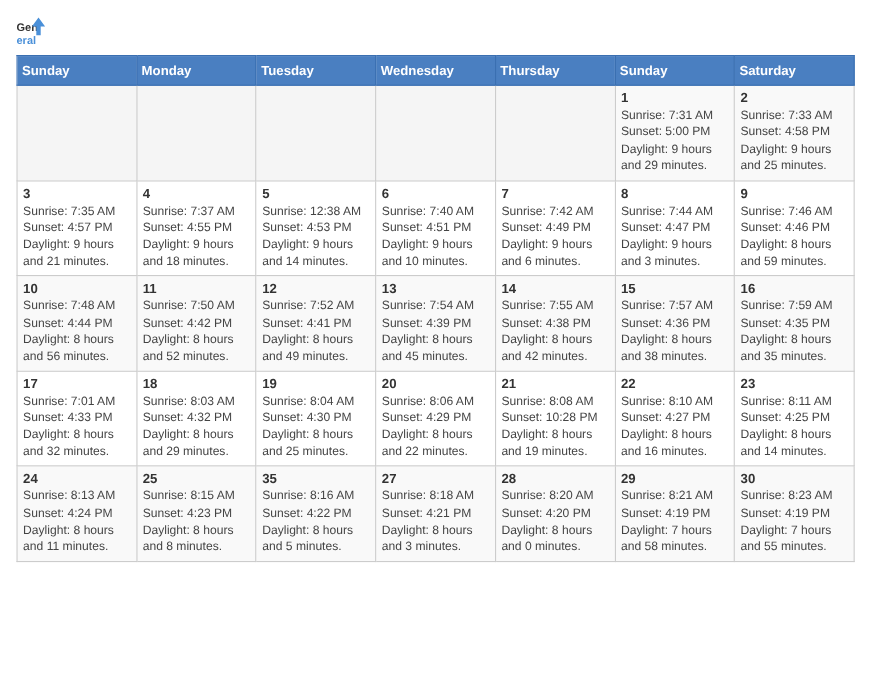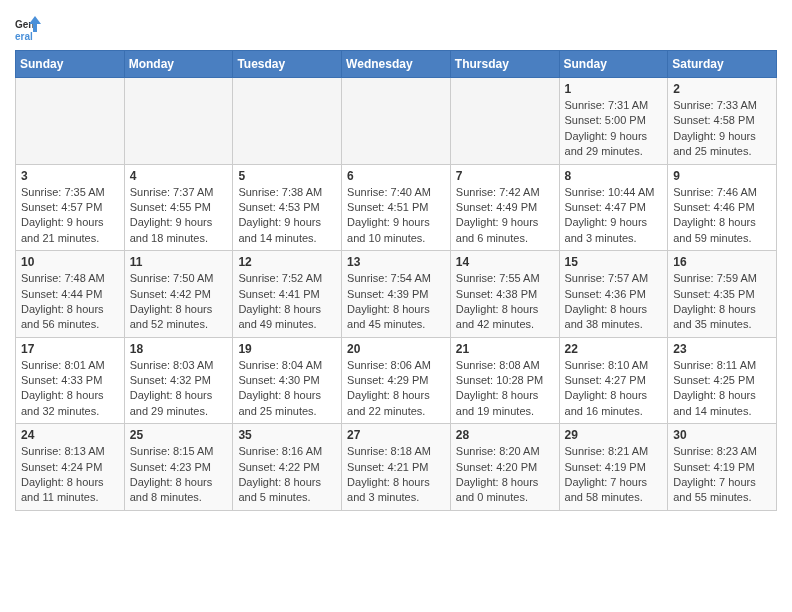--- a/index.html
+++ b/index.html
@@ -145,39 +145,39 @@
 Daylight: 9 hours and 21 minutes.</div>
         </td>
         <td>
           <span class="day-number">4</span>
           <div class="day-info">Sunrise: 7:37 AM
 Sunset: 4:55 PM
 Daylight: 9 hours and 18 minutes.</div>
         </td>
         <td>
           <span class="day-number">5</span>
-          <div class="day-info">Sunrise: 7:38 AM
+          <div class="day-info">Sunrise: 12:38 AM
 Sunset: 4:53 PM
 Daylight: 9 hours and 14 minutes.</div>
         </td>
         <td>
           <span class="day-number">6</span>
           <div class="day-info">Sunrise: 7:40 AM
 Sunset: 4:51 PM
 Daylight: 9 hours and 10 minutes.</div>
         </td>
         <td>
           <span class="day-number">7</span>
           <div class="day-info">Sunrise: 7:42 AM
 Sunset: 4:49 PM
 Daylight: 9 hours and 6 minutes.</div>
         </td>
         <td>
           <span class="day-number">8</span>
-          <div class="day-info">Sunrise: 10:44 AM
+          <div class="day-info">Sunrise: 7:44 AM
 Sunset: 4:47 PM
 Daylight: 9 hours and 3 minutes.</div>
         </td>
         <td>
           <span class="day-number">9</span>
           <div class="day-info">Sunrise: 7:46 AM
 Sunset: 4:46 PM
 Daylight: 8 hours and 59 minutes.</div>
         </td>
       </tr>
@@ -221,21 +221,21 @@
         <td>
           <span class="day-number">16</span>
           <div class="day-info">Sunrise: 7:59 AM
 Sunset: 4:35 PM
 Daylight: 8 hours and 35 minutes.</div>
         </td>
       </tr>
       <tr>
         <td>
           <span class="day-number">17</span>
-          <div class="day-info">Sunrise: 8:01 AM
+          <div class="day-info">Sunrise: 7:01 AM
 Sunset: 4:33 PM
 Daylight: 8 hours and 32 minutes.</div>
         </td>
         <td>
           <span class="day-number">18</span>
           <div class="day-info">Sunrise: 8:03 AM
 Sunset: 4:32 PM
 Daylight: 8 hours and 29 minutes.</div>
         </td>
         <td>

